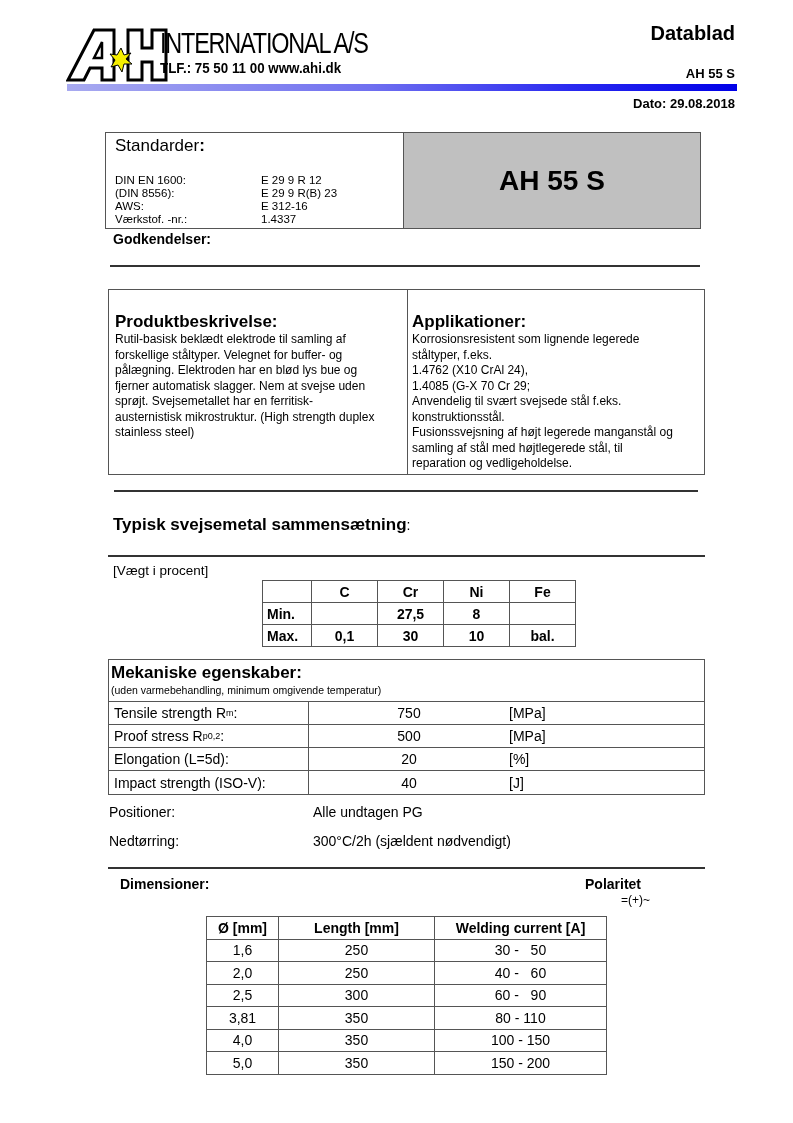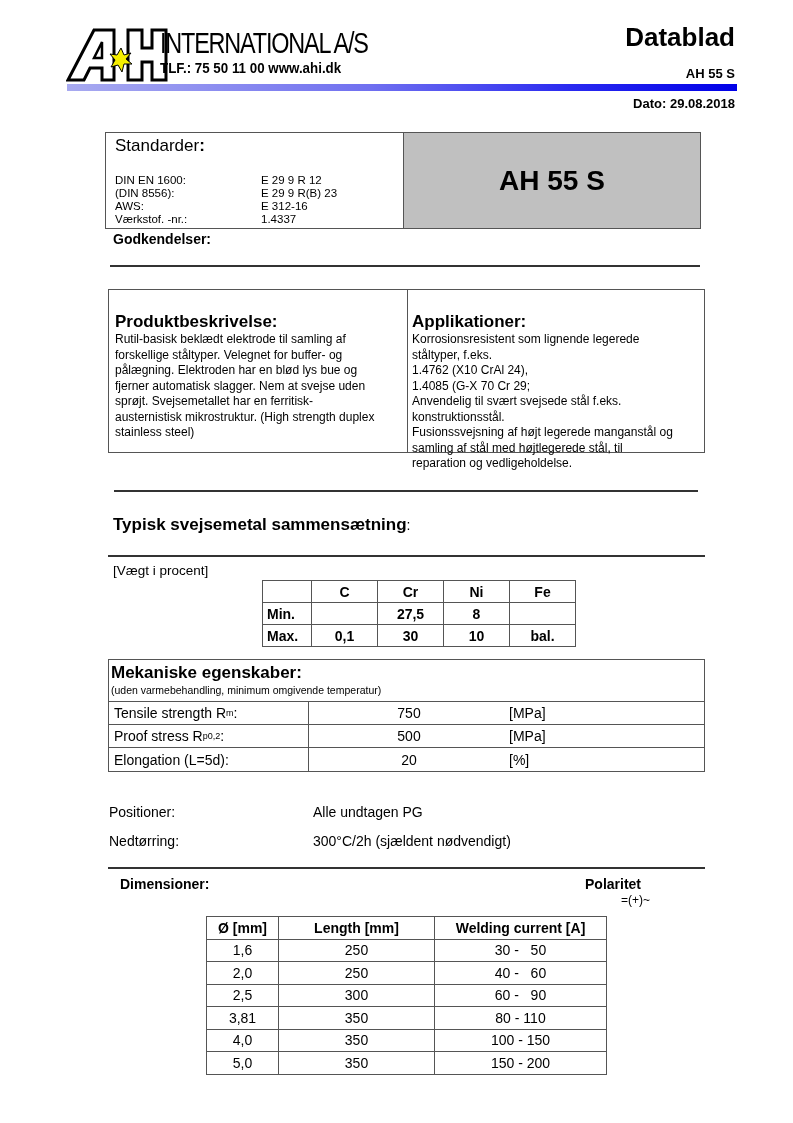--- a/index.html
+++ b/index.html
@@ -5,40 +5,40 @@
   * { box-sizing: border-box; margin: 0; padding: 0; }
   html, body { width: 793px; height: 1123px; background: #ffffff; }
   body { position: relative; font-family: "Liberation Sans", sans-serif; color: #000; overflow: hidden; }
 
   .abs { position: absolute; }
 
   
   .logo { left: 66px; top: 26px; width: 110px; height: 56px; }
   .company-name { left: 160px; top: 26px; font-size: 30px; letter-spacing: -1.5px; transform: scaleX(0.78); transform-origin: left top; white-space: nowrap; line-height: 34px; }
   .company-contact { left: 160px; top: 60px; font-size: 14.5px; font-weight: bold; white-space: nowrap; transform: scaleX(0.92); transform-origin: left top; }
-  .doc-title { right: 58px; top: 22px; font-size: 26px; font-weight: bold; }
+  .doc-title { right: 58px; top: 22px; font-size: 20px; font-weight: bold; }
   .doc-product { right: 58px; top: 66px; font-size: 13px; font-weight: bold; }
   .blue-bar { left: 67px; top: 84px; width: 670px; height: 7px; background: linear-gradient(to right, #a8aaf0 0%, #7070f0 45%, #2a2af0 75%, #0000e8 100%); }
   .doc-date { right: 58px; top: 96px; font-size: 13px; font-weight: bold; }
 
   
   .std-box { left: 105px; top: 132px; width: 596px; height: 97px; border: 1.3px solid #555; display: flex; }
   .std-left { width: 298px; border-right: 1.3px solid #555; padding: 3px 0 0 9px; }
   .std-title { font-size: 17px; margin-bottom: 18px; }
   .std-title b { font-weight: bold; }
   .std-row { display: flex; font-size: 11.5px; line-height: 13px; }
   .std-row .k { width: 146px; }
   .std-right { flex: 1; background: #c0c0c0; display: flex; align-items: center; justify-content: center; }
   .std-product { font-size: 28px; font-weight: bold; }
 
   .godk { left: 113px; top: 231px; font-size: 14px; font-weight: bold; }
   .hline { height: 1.5px; background: #333; }
 
   
-  .desc-box { left: 108px; top: 289px; width: 597px; height: 164px; border: 1.3px solid #555; display: flex; }
+  .desc-box { left: 108px; top: 289px; width: 597px; height: 186px; border: 1.3px solid #555; display: flex; }
   .desc-col { padding: 22px 4px 0 6px; font-size: 12px; line-height: 15.5px; }
   .desc-col.left { width: 299px; border-right: 1.3px solid #555; }
   .desc-col.right { flex: 1; padding-left: 4px; }
   .desc-title { font-size: 17px; font-weight: bold; line-height: 20px; }
   .desc-text { white-space: pre-line; }
 
   .comp-title { left: 113px; top: 515px; font-size: 17px; font-weight: bold; }
   .comp-title span { font-weight: normal; font-size: 14px; }
   .comp-unit { left: 113px; top: 563px; font-size: 13.5px; }
 
@@ -201,20 +201,27 @@
     <div class="val">500</div>
     <div class="unit">[MPa]</div>
   </div>
   <div class="mech-row">
     <div class="name">
         <span>Elongation (L=5d):</span>
       </div>
     <div class="val">20</div>
     <div class="unit">[%]</div>
   </div>
+  <div class="mech-row">
+    <div class="name">
+        <span>Impact strength (ISO-V):</span>
+      </div>
+    <div class="val">40</div>
+    <div class="unit">[J]</div>
+  </div>
 </div>
 
 <div class="abs kv-label" style="top:804px;">Positioner:</div>
 <div class="abs kv-val" style="top:804px;">Alle undtagen PG</div>
 <div class="abs kv-label" style="top:833px;">Nedtørring:</div>
 <div class="abs kv-val" style="top:833px;">300°C/2h (sjældent nødvendigt)</div>
 <div class="abs hline" style="left:108px; top:867px; width:597px;"></div>
 
 <div class="abs dim-title">Dimensioner:</div>
 <div class="abs pol-title">Polaritet</div>

